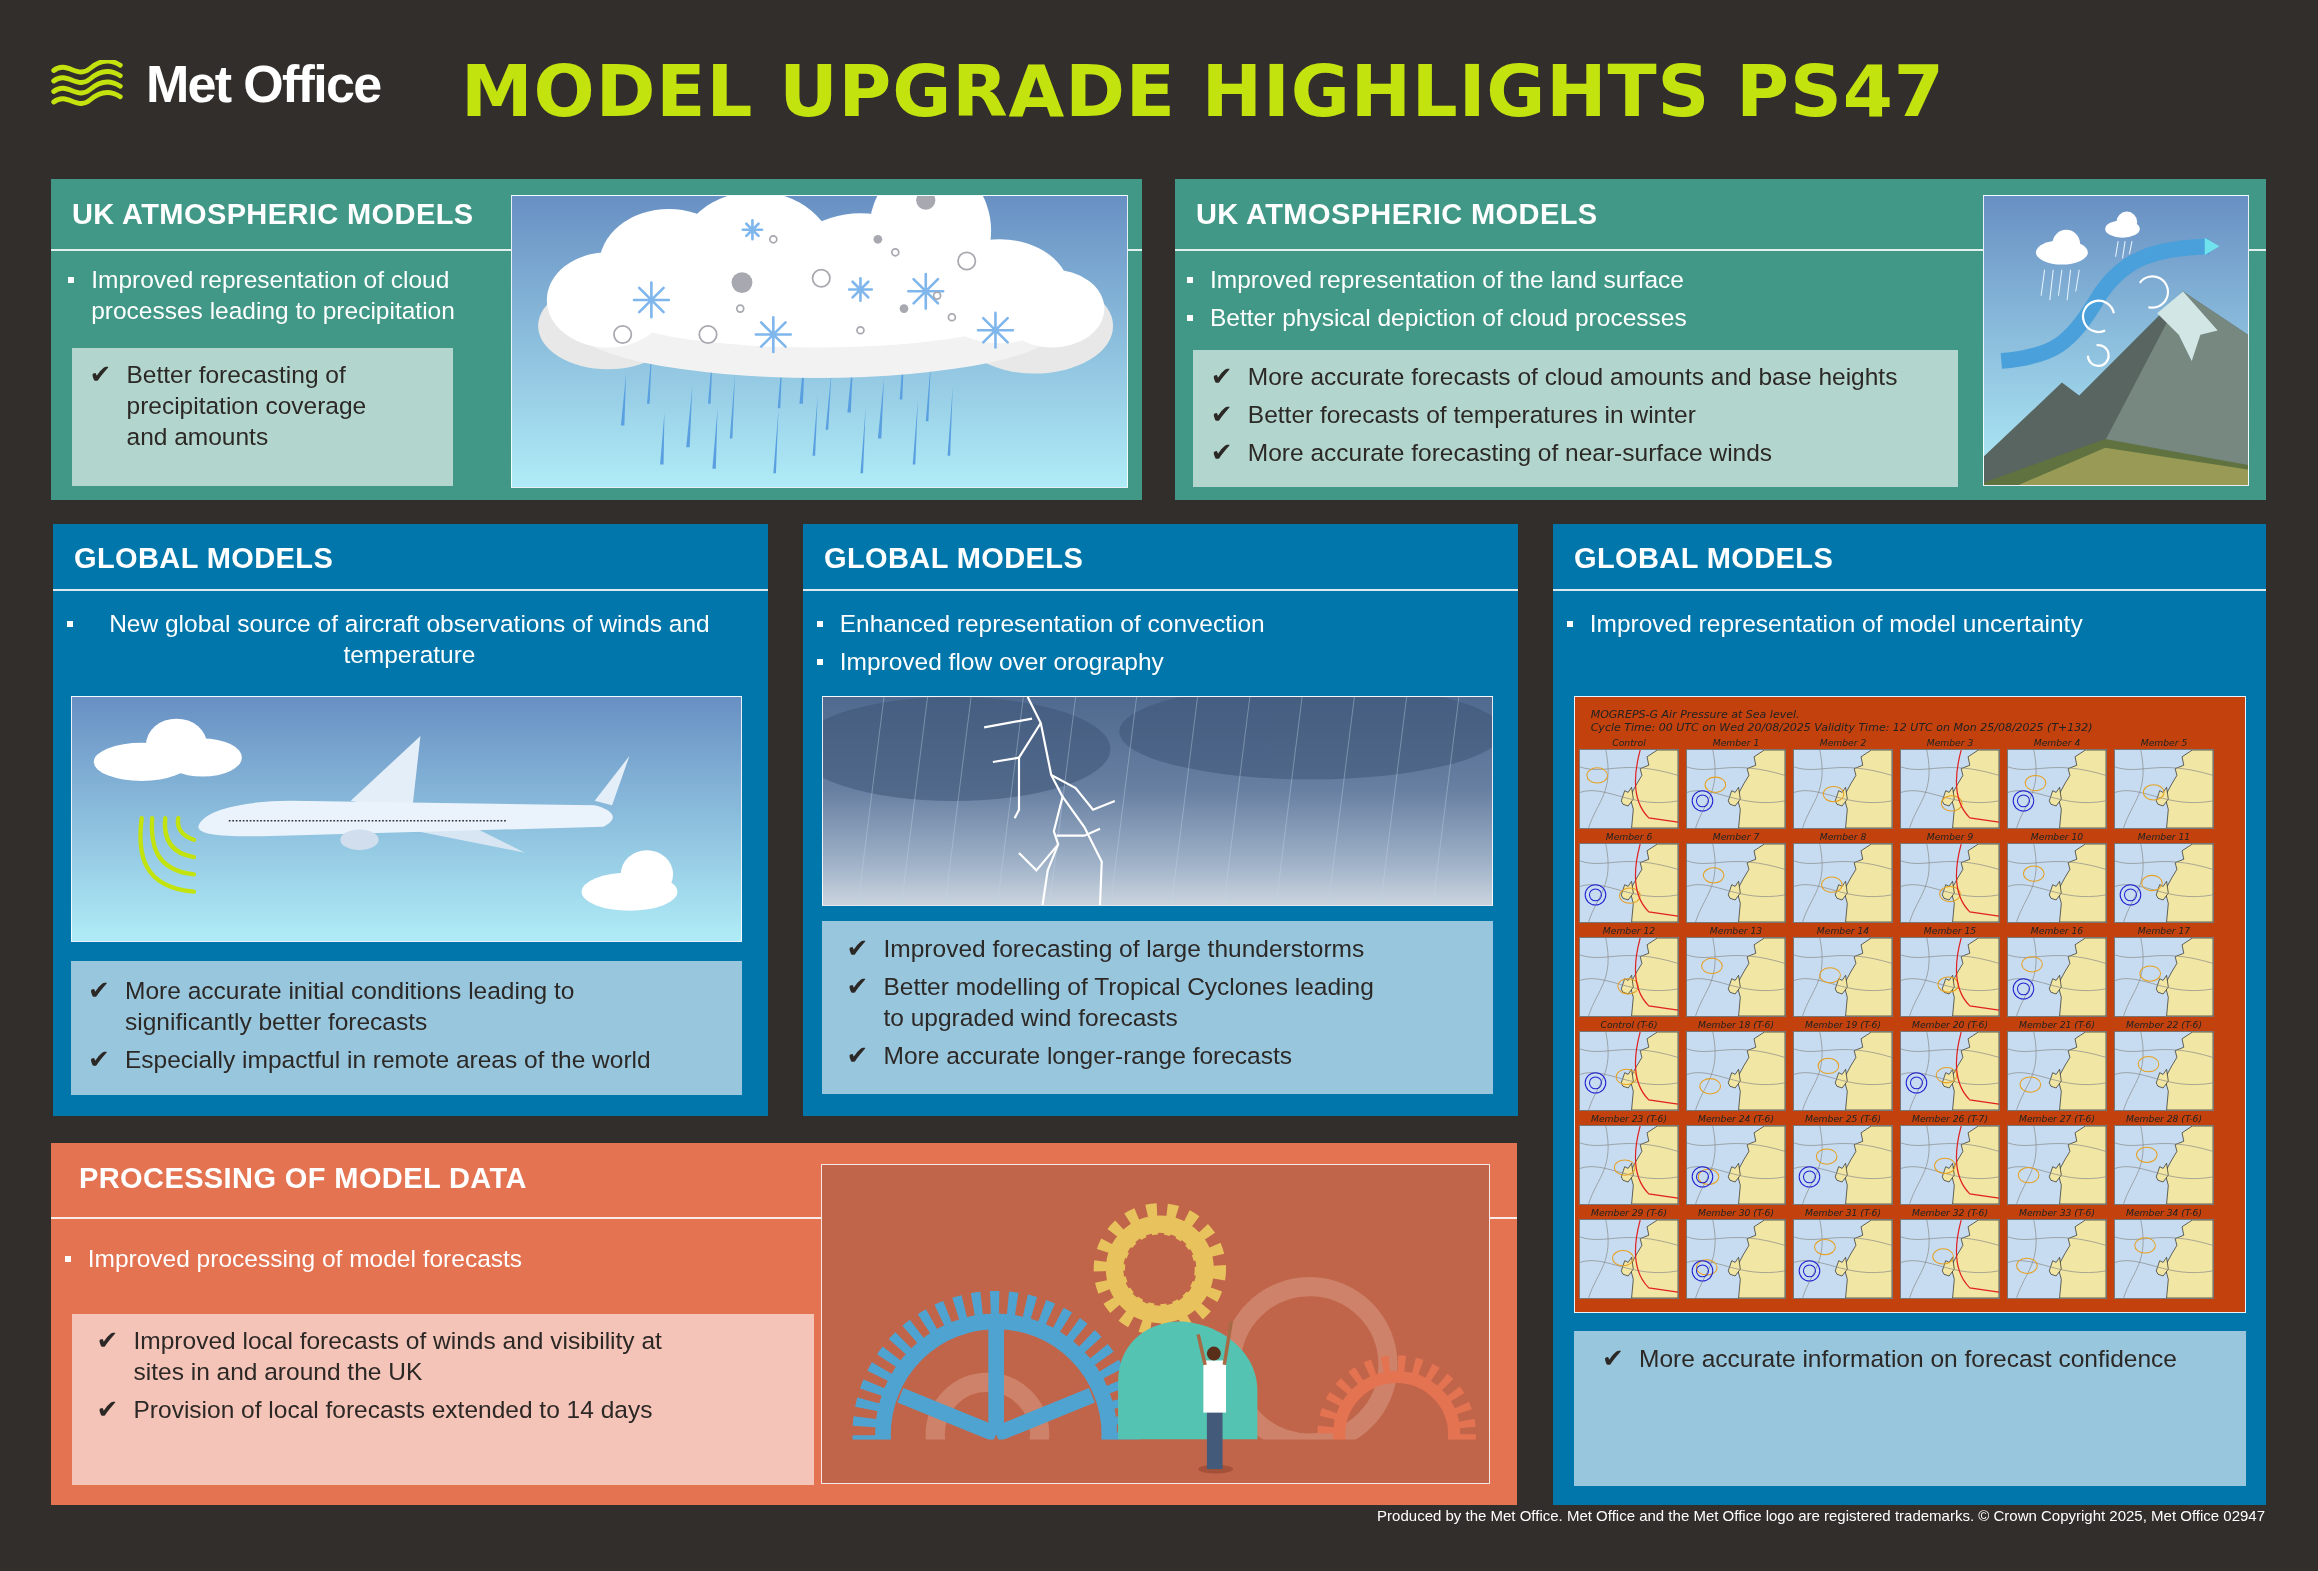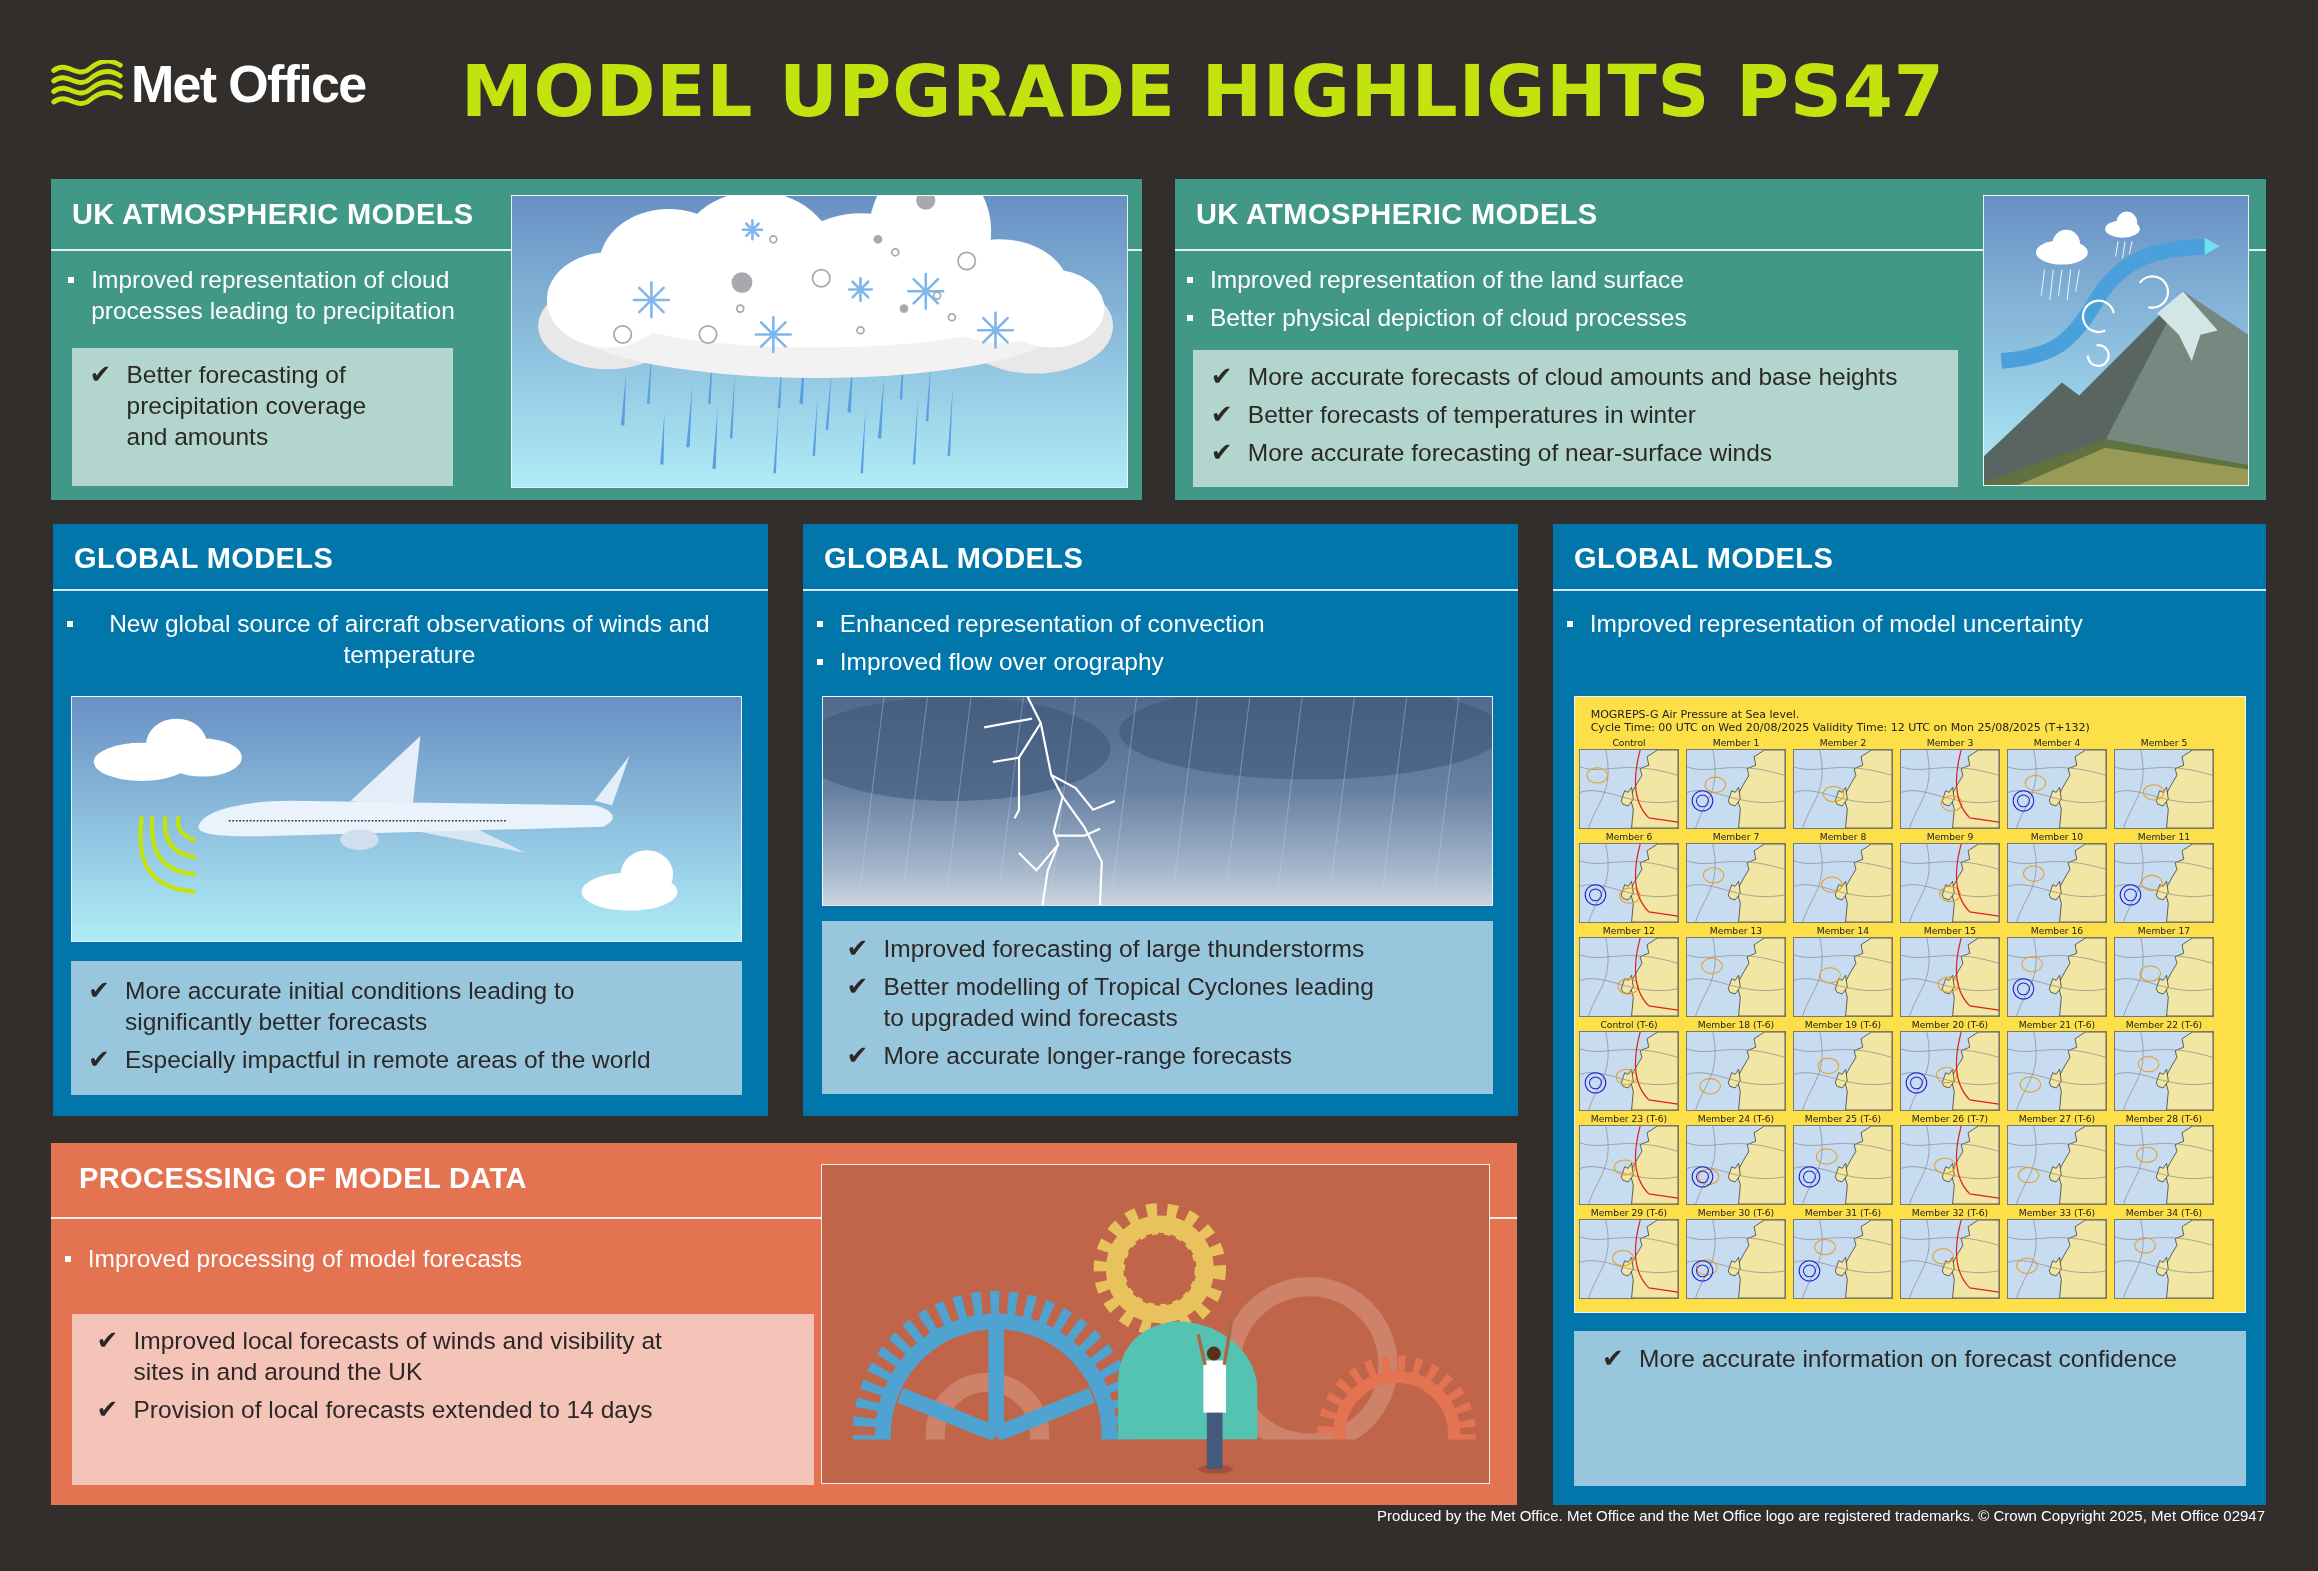--- a/index.html
+++ b/index.html
@@ -2,21 +2,21 @@
 <html style="font-size:14px"><head>
 <meta charset="utf-8">
 <style>
   * { box-sizing: border-box; margin: 0; padding: 0; }
   html, body { width: 2319px; height: 1572px; background: #322e2b; overflow: hidden; }
   body { position: relative; font-family: "Liberation Sans", "DejaVu Sans", sans-serif; color: #fff; }
 
   .abs { position: absolute; }
 
   
-  .logo { left: 51px; top: 58px; height: 52px; display: flex; align-items: center; gap: 8px; justify-content: center; }
+  .logo { left: 51px; top: 58px; height: 52px; display: flex; align-items: center; gap: 23px; justify-content: center; }
   .logo-text { font-size: 52px; font-weight: bold; color: #fff; letter-spacing: -1.7px; line-height: 1; }
   .main-title { left: 461px; top: 55px; font-size: 72px; font-weight: bold; color: #c3e30f; letter-spacing: 0.9px; line-height: 1; font-family: "DejaVu Sans", sans-serif; }
 
   
   .panel { position: absolute; overflow: hidden; margin-top: 24px; }
   .panel.teal { background: #419886; }
   .panel.blue { background: #0076aa; }
   .panel.orange { background: #e47352; }
 
   .panel-title { position: absolute; left: 21px; font-size: 29px; font-weight: bold; color: #fff; letter-spacing: 0.4px; white-space: nowrap; }
@@ -33,21 +33,21 @@
   .checks { list-style: none; }
   .checks li { position: relative; padding-left: 37px; margin-bottom: 7px; }
   .check-mark { position: absolute; left: 0; top: 0; font-size: 26px; font-weight: bold; color: #2c2826; }
 
   .illus { position: absolute; border: 1.7px solid rgba(255,255,255,0.85); overflow: hidden; }
   .illus svg { display: block; width: 100%; height: 100%; }
 
   .footer { right: 54px; top: 1507px; font-size: 15px; color: #fff; white-space: nowrap; }
 
   
-  .mog { background: #fde047; }
+  .mog { background: #c2410c; font-style: italic; }
   .mog-title { position: absolute; left: 15.7px; top: 10.5px; font-family: "DejaVu Sans", sans-serif; font-size: 11px; color: #222; line-height: 13px; white-space: nowrap; }
   .mog-grid { position: absolute; left: 4px; top: 40px; display: grid; grid-template-columns: repeat(6, 100px); column-gap: 7px; }
   .mog-cell { height: 94px; display: flex; flex-direction: column; align-items: center; }
   .mog-label { font-family: "DejaVu Sans", sans-serif; font-size: 9.2px; color: #222; height: 12.2px; line-height: 12.2px; white-space: nowrap; }
   .mog-map { width: 100px; height: 80px; border: 0.9px solid #777; background: #c7dcf1; position: relative; overflow: hidden; }
   .mog-map svg { width: 100%; height: 100%; display: block; }
 </style>
 </head>
 <body>
 

